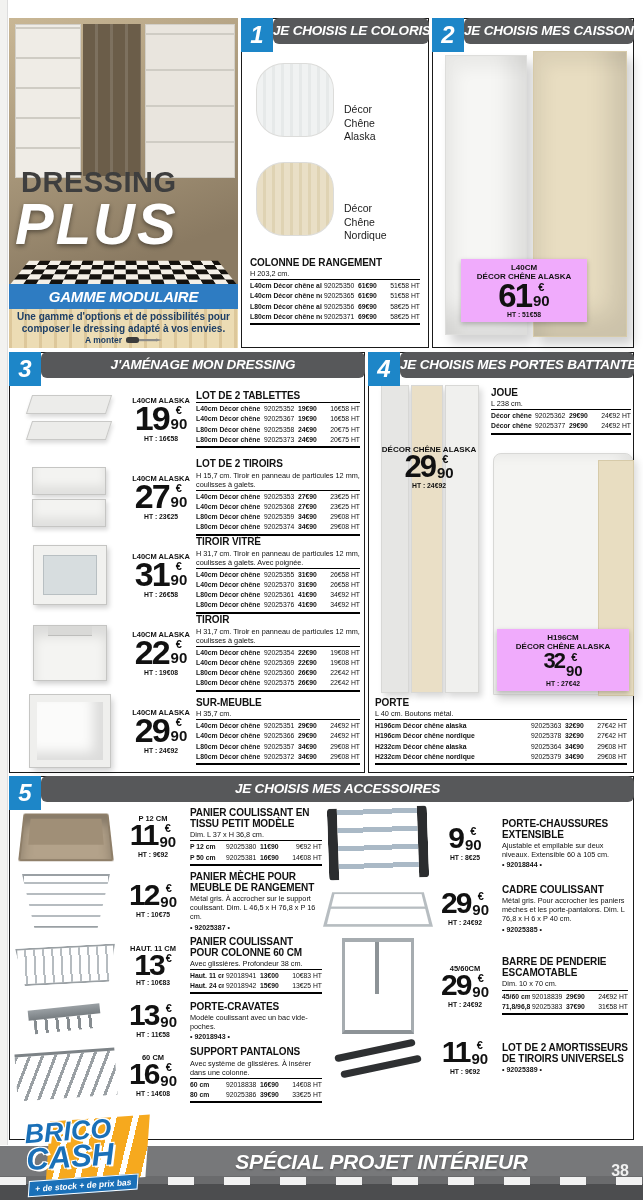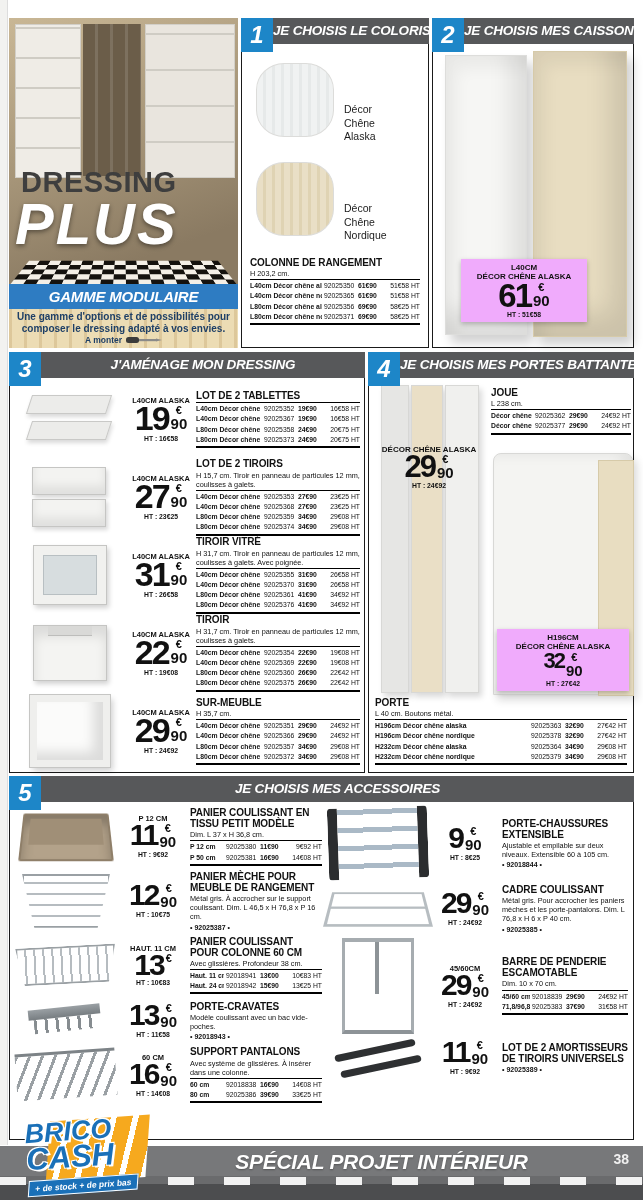--- a/index.html
+++ b/index.html
@@ -6,21 +6,21 @@
   body{width:643px;height:1200px;position:relative;font-family:"Liberation Sans",sans-serif;color:#111;overflow:hidden;}
   .page{position:absolute;inset:0;background:#fff;outline:1px solid #e3e3e1;}
   .edge{position:absolute;left:0;top:0;width:7px;height:1145px;background:#f2f2f0;border-right:1px solid #ddd;}
 
   
   .panel{position:absolute;border:1px solid #1a1a1a;background:#fff;box-sizing:border-box;}
   .sec-head{position:relative;height:26px;}
   .sec-num{position:absolute;left:-1px;top:-1px;width:32px;height:34px;background:#1d86c8;color:#fff;
     font-weight:900;font-style:italic;font-size:24px;line-height:34px;text-align:center;z-index:3;}
   .sec-bar{position:absolute;left:31px;right:-1px;top:-1px;height:26px;background:#57585a;color:#fff;
-    font-weight:900;font-style:italic;font-size:13.5px;line-height:26px;text-align:center;letter-spacing:-0.2px;white-space:nowrap;}
+    font-weight:900;font-style:italic;font-size:13.5px;line-height:26px;text-align:center;letter-spacing:-0.2px;white-space:nowrap;border-radius:6px;}
 
   
   .pblock{text-align:left;}
   .psize{font-size:7.5px;font-weight:700;white-space:nowrap;}
   .pprice{display:flex;align-items:flex-start;line-height:0.9;}
   .pint{font-size:34px;font-weight:900;letter-spacing:-2px;line-height:0.82;}
   .pside{display:flex;flex-direction:column;margin-left:2px;}
   .peur{font-size:11px;font-weight:900;line-height:1;}
   .pcents{font-size:15px;font-weight:900;line-height:1;}
   .pht{font-size:6.8px;font-weight:700;margin-top:2px;}
@@ -145,21 +145,21 @@
   .art-pulldown{width:66px;height:88px;border:3px solid #a6acb0;border-top-width:4px;border-bottom:4px solid #8d9397;}
   .art-pulldown::before{content:"";position:absolute;left:46%;top:0;width:4px;height:60%;background:#8d9397;}
   .art-dampers{width:92px;height:38px;}
   .art-dampers::before,.art-dampers::after{content:"";position:absolute;width:82px;height:7px;background:#2e3032;border-radius:4px;transform:rotate(-12deg);}
   .art-dampers::before{left:2px;top:8px;} .art-dampers::after{left:8px;top:24px;}
 
   
   .band{position:absolute;left:0;top:1146px;width:643px;height:54px;background:linear-gradient(#77787a 0 30px,#6a6b6d 30px 38px,#4c4d4f 38px 100%);}
   .band::after{content:"";position:absolute;left:0;right:0;top:31px;height:8px;background:repeating-linear-gradient(90deg,#f2f2f2 0 26px,transparent 26px 56px);}
   .band-title{position:absolute;left:120px;right:0;top:4px;text-align:center;color:#fff;font-weight:900;font-style:italic;font-size:21px;letter-spacing:-0.3px;text-shadow:0 1px 2px rgba(0,0,0,.3);}
-  .page-num{position:absolute;right:14px;top:5px;color:#f0f0f0;font-size:14px;font-weight:700;}
+  .page-num{position:absolute;right:14px;top:16px;color:#f0f0f0;font-size:16px;font-weight:700;}
   .logo{position:absolute;left:26px;top:1114px;width:150px;transform:rotate(-4deg);z-index:6;}
   .logo-bars{position:absolute;left:22px;top:4px;width:100px;height:62px;background:repeating-linear-gradient(100deg,#f6a91e 0 16px,#fff 16px 22px);transform:skewX(-8deg);}
   .logo-brico{position:relative;font-size:27px;font-weight:900;font-style:italic;color:#1a70b8;letter-spacing:0;text-shadow:2px 2px 0 #fff,-1px -1px 0 #fff,1px -1px 0 #fff,-1px 1px 0 #fff;}
   .logo-cash{position:relative;font-size:31px;font-weight:900;font-style:italic;color:#1a70b8;margin-top:-8px;text-shadow:2px 2px 0 #fff,-1px -1px 0 #fff,1px -1px 0 #fff,-1px 1px 0 #fff;}
   .logo-tag{position:relative;display:inline-block;background:#1a70b8;color:#fff;font-size:8.5px;font-weight:800;padding:2px 6px;border:1px solid #fff;transform:skewX(-8deg);white-space:nowrap;margin-top:2px;}
 </style>
 </head>
 <body>
 
 <div class="page">

